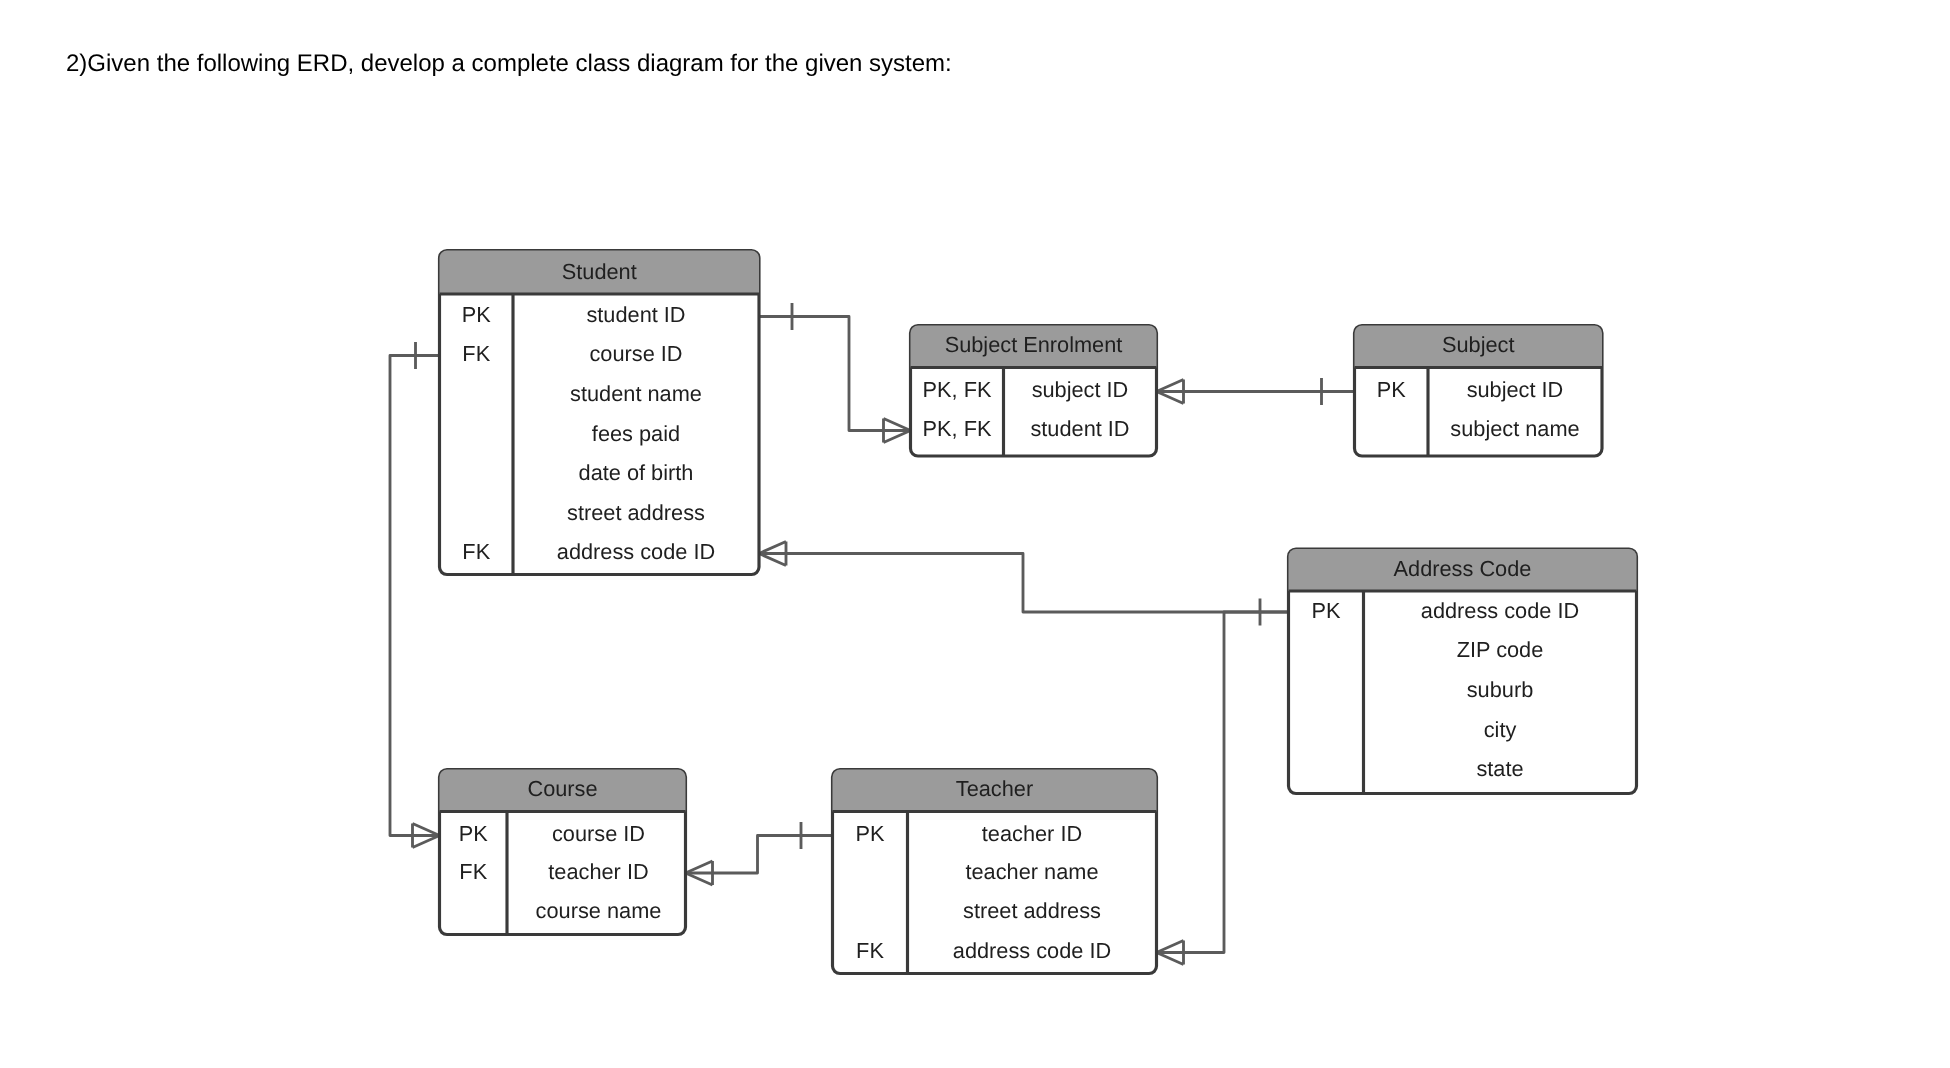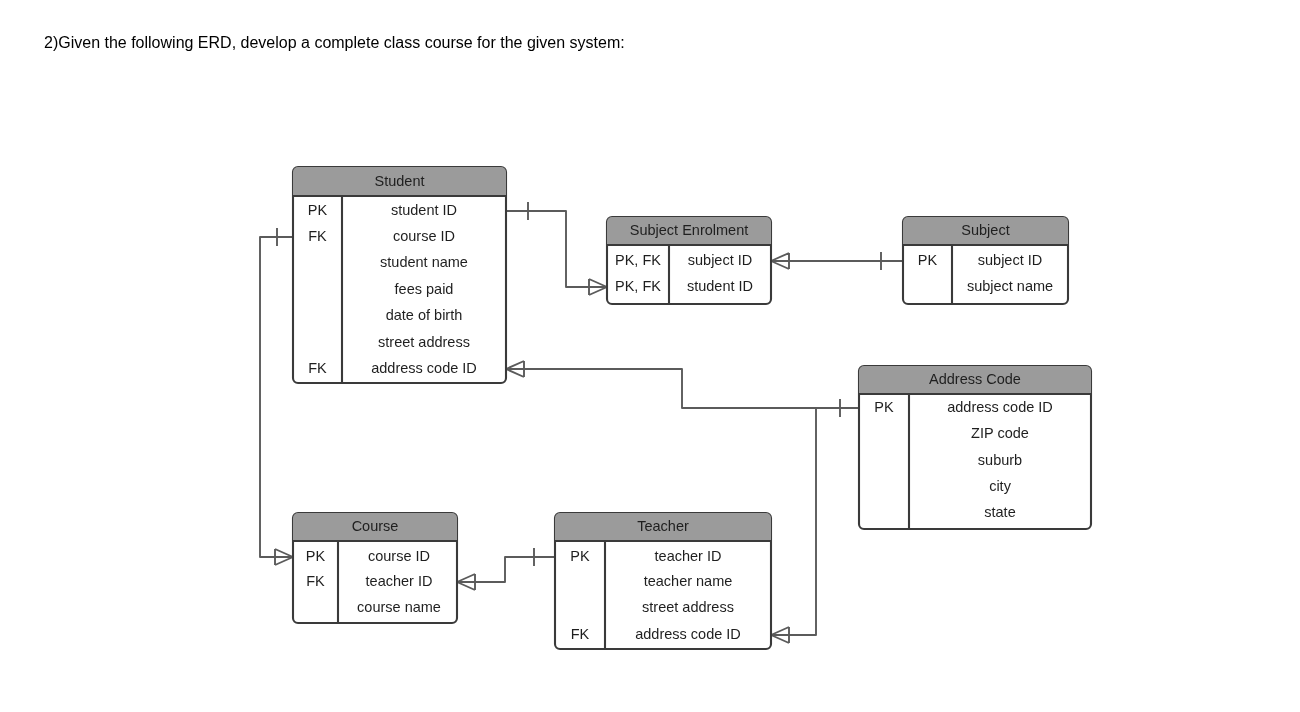--- a/index.html
+++ b/index.html
@@ -78,21 +78,21 @@
     stroke-width: 1.9;
     fill: none;
     stroke-linejoin: miter;
   }
 </style>
 </head>
 <body>
 
 <div id="question-heading">
   <span>2)</span>
-  <span>Given the following ERD, develop a complete class course for the given system:</span>
+  <span>Given the following ERD, develop a complete class diagram for the given system:</span>
 </div>
 
 <svg id="erd-canvas" width="1300" height="712" viewBox="0 0 1300 712">
 
   <g>
 
     <g>
       <path class="rel-line" d="M 506 211 L 566 211 L 566 287 L 607 287"></path>
       <line class="rel-tick" x1="528" y1="202" x2="528" y2="220"></line>
       <path class="rel-crow" d="M 607 287 L 589 279 M 607 287 L 589 295 M 589 279 L 589 295"></path>

